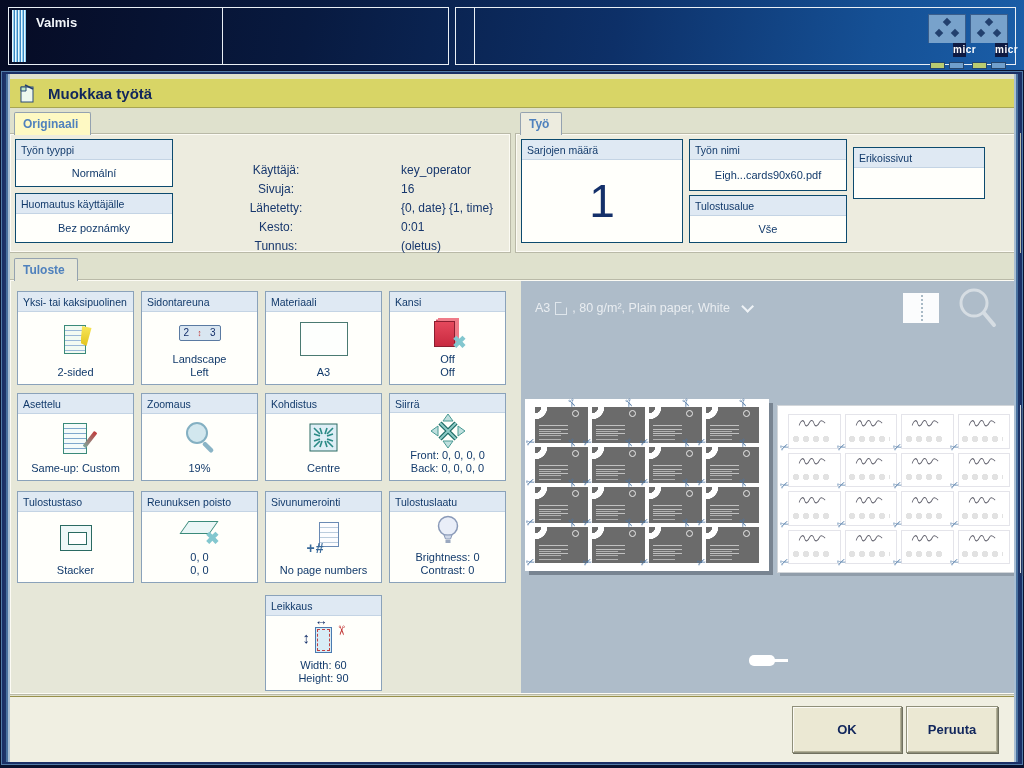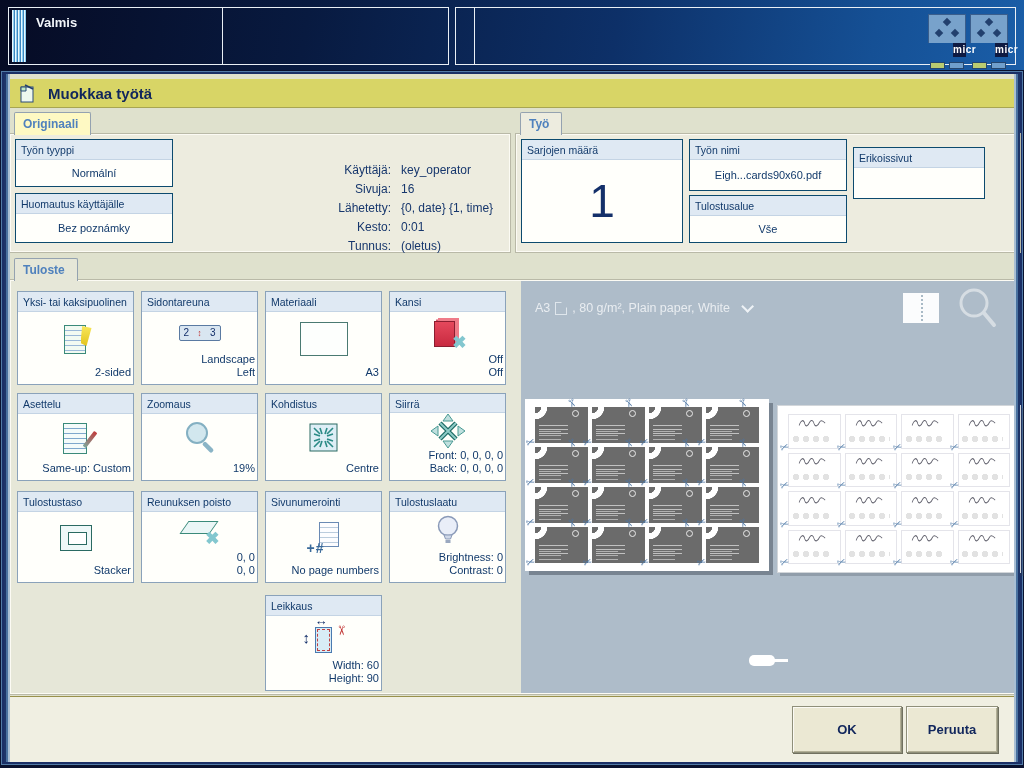--- a/index.html
+++ b/index.html
@@ -54,31 +54,31 @@
   .panel-orig .ptab, .panel-job .ptab { background:#edecdf; }
   .panel-out .pbody { background:#e6e7d8; }
   .panel-out .ptab { background:#e6e7d8; }
 
   
   .tile { position:absolute; width:117px; background:#fffffb; border:1px solid #8aa2ba;
     display:flex; flex-direction:column; cursor:pointer; }
   .tile-h { height:20px; background:#dfe9f3; border-bottom:1px solid #c4d4e4; color:#123a6b;
     font-size:10.5px; padding:4px 5px 0 5px; white-space:nowrap; overflow:hidden; }
   .tile-mid { flex:1; display:flex; align-items:center; justify-content:center; position:relative; }
-  .tile-v { color:#123a6b; font-size:11px; line-height:13px; text-align:right; padding:0 2px 5px 2px; white-space:pre-line; }
+  .tile-v { color:#123a6b; font-size:11px; line-height:13px; text-align:center; padding:0 2px 5px 2px; white-space:pre-line; }
   .tile-vc { flex:1; display:flex; align-items:center; justify-content:center; color:#123a6b; font-size:11px; text-align:center; white-space:pre-line; }
 
   .wtile { position:absolute; background:#fffffb; border:1px solid #0c4a6e; display:flex; flex-direction:column; }
 
   .bigval { font-size:46px; color:#14306a; }
 
   
   .info { position:absolute; left:150px; top:26px; width:340px; font-size:12px; color:#17376d; }
   .info .row { display:flex; line-height:19px; }
-  .info .lbl { width:230px; text-align:right; }
+  .info .lbl { width:230px; text-align:center; }
   .info .val { margin-left:10px; }
 
   
   .i-duplex { position:relative; width:24px; height:30px; }
   .i-duplex::before { content:''; position:absolute; left:0; top:1px; width:20px; height:27px;
     background:#f2faf2 repeating-linear-gradient(180deg,transparent 0 4px,#9ab8d8 4px 5px); border:1px solid #3a8a7a; }
   .i-duplex::after { content:''; position:absolute; right:-4px; top:2px; width:11px; height:20px;
     background:linear-gradient(#f8e75a,#e2c31d); clip-path:polygon(15% 0,100% 10%,55% 100%,0 85%); }
 
   .i-binding { width:42px; height:16px; background:#d9e6f1; border:1px solid #5a7aa2; border-radius:2px;

